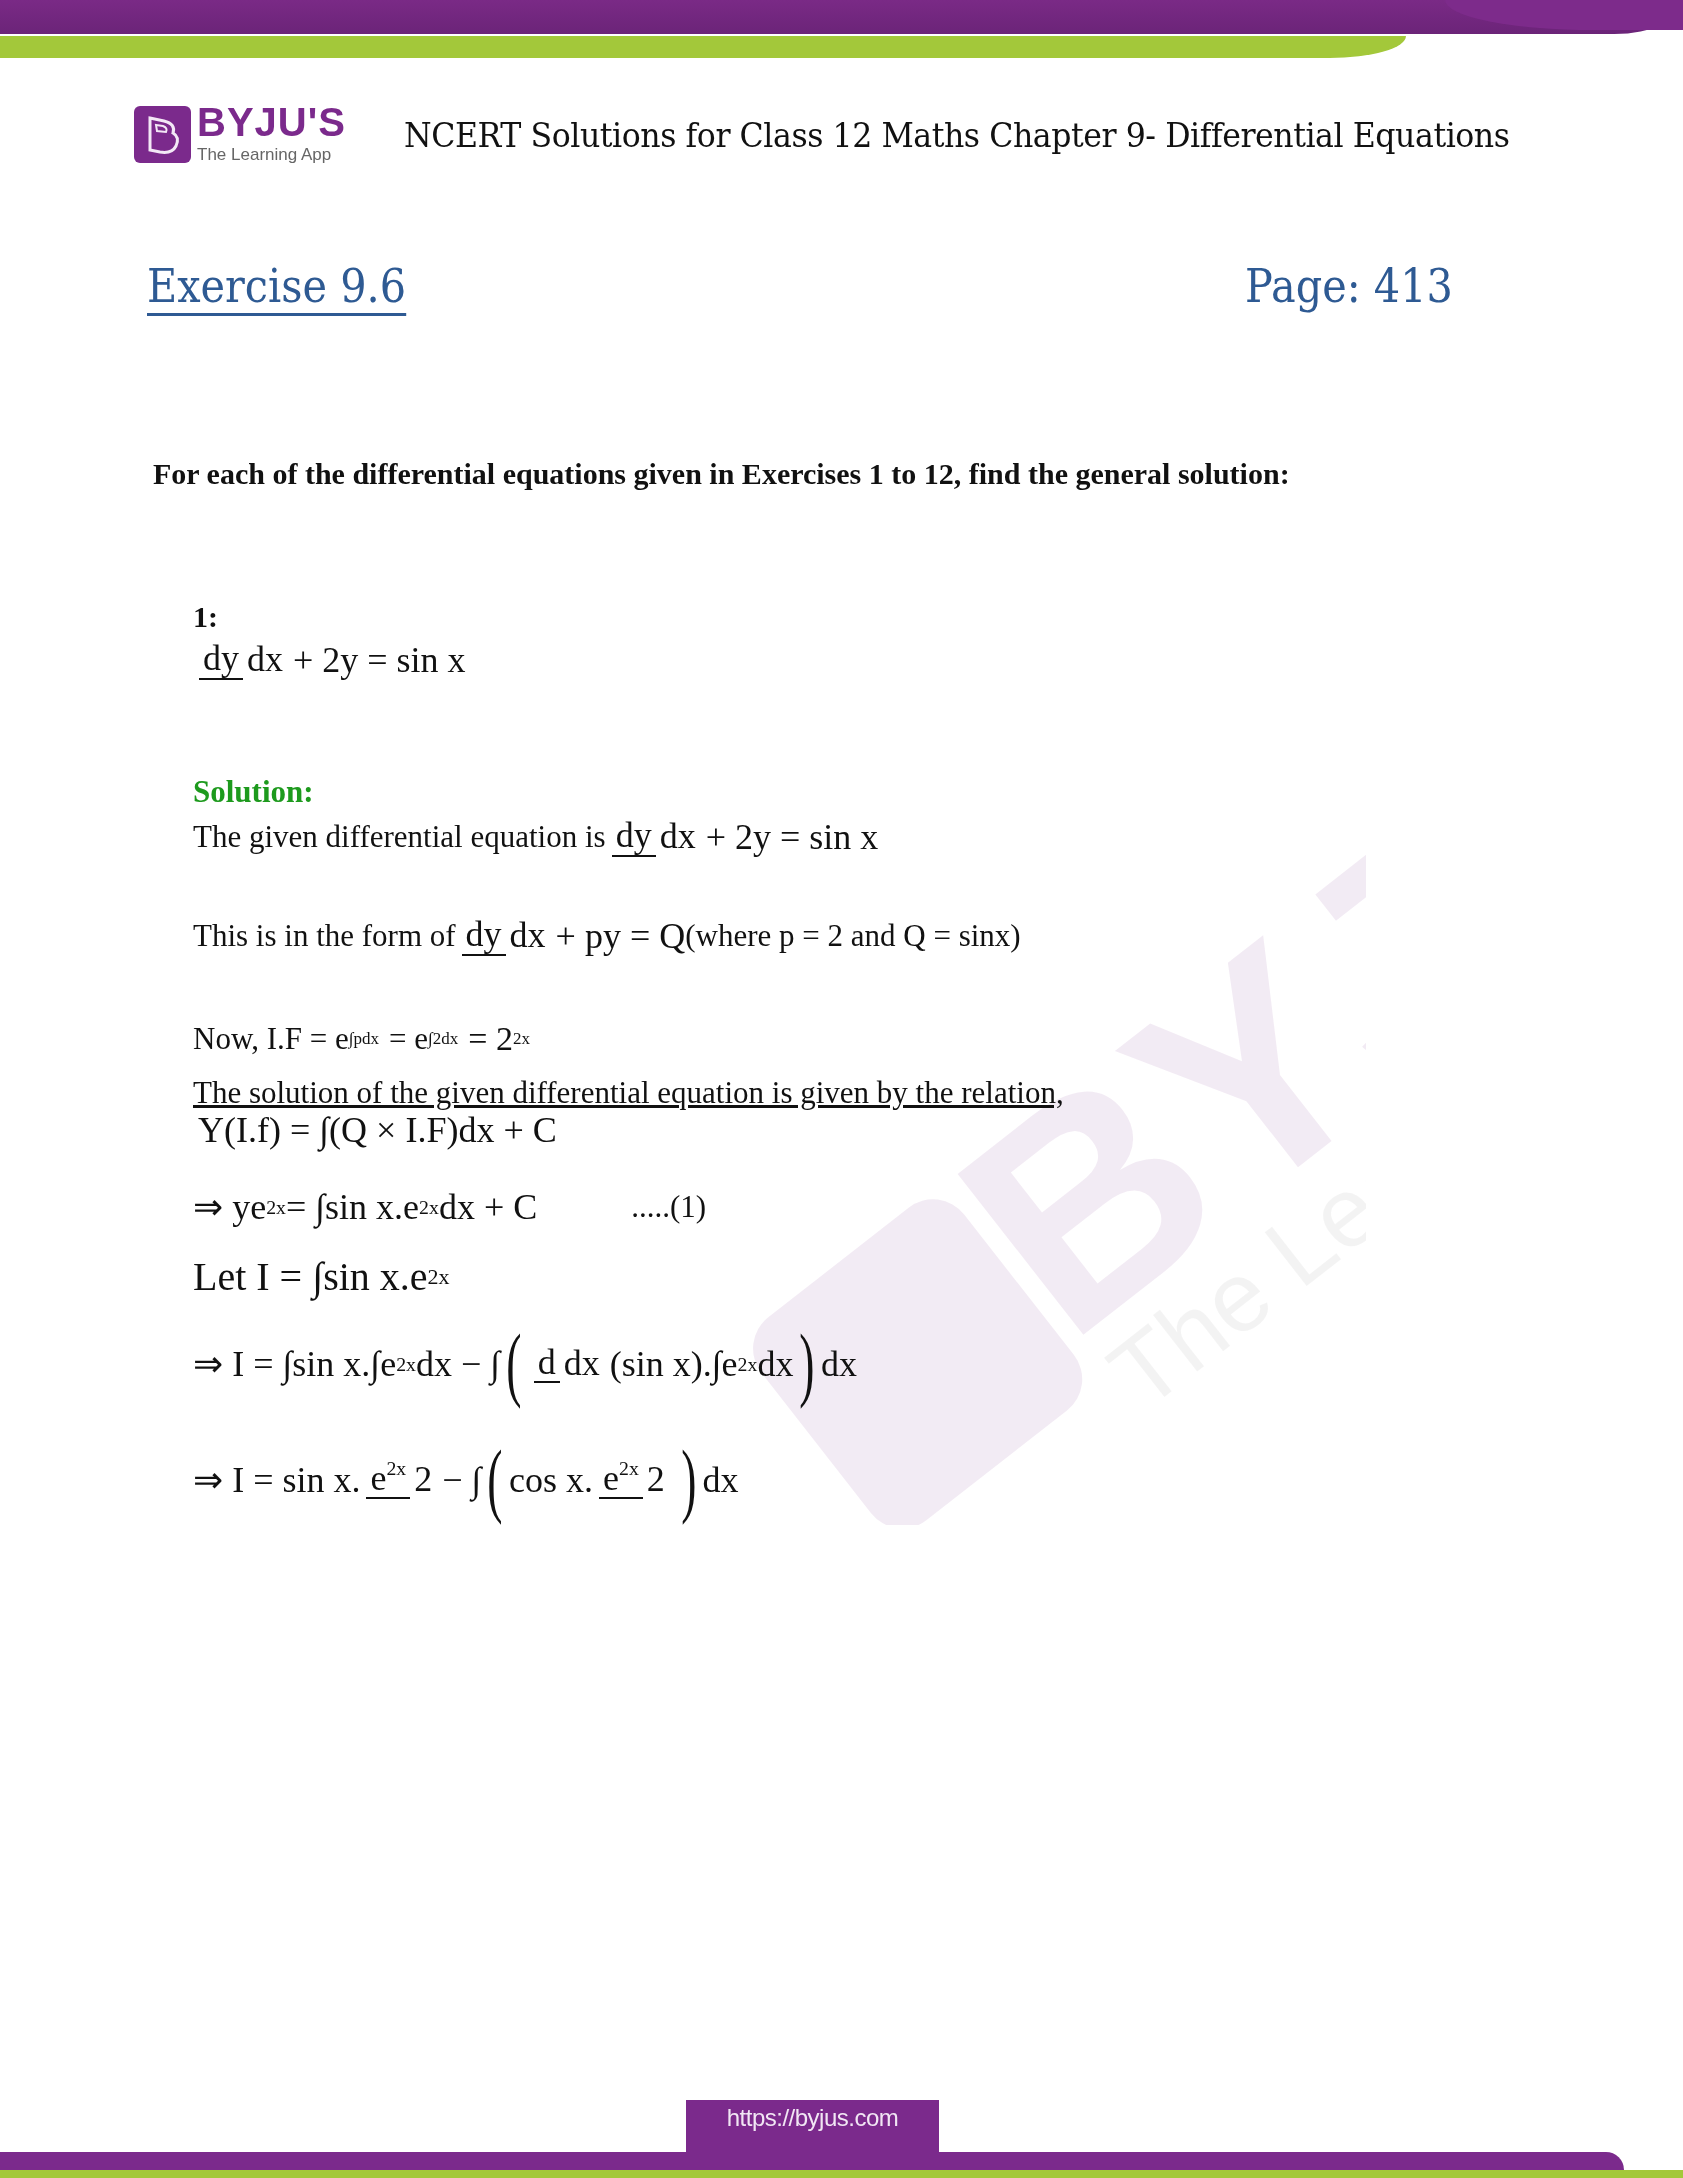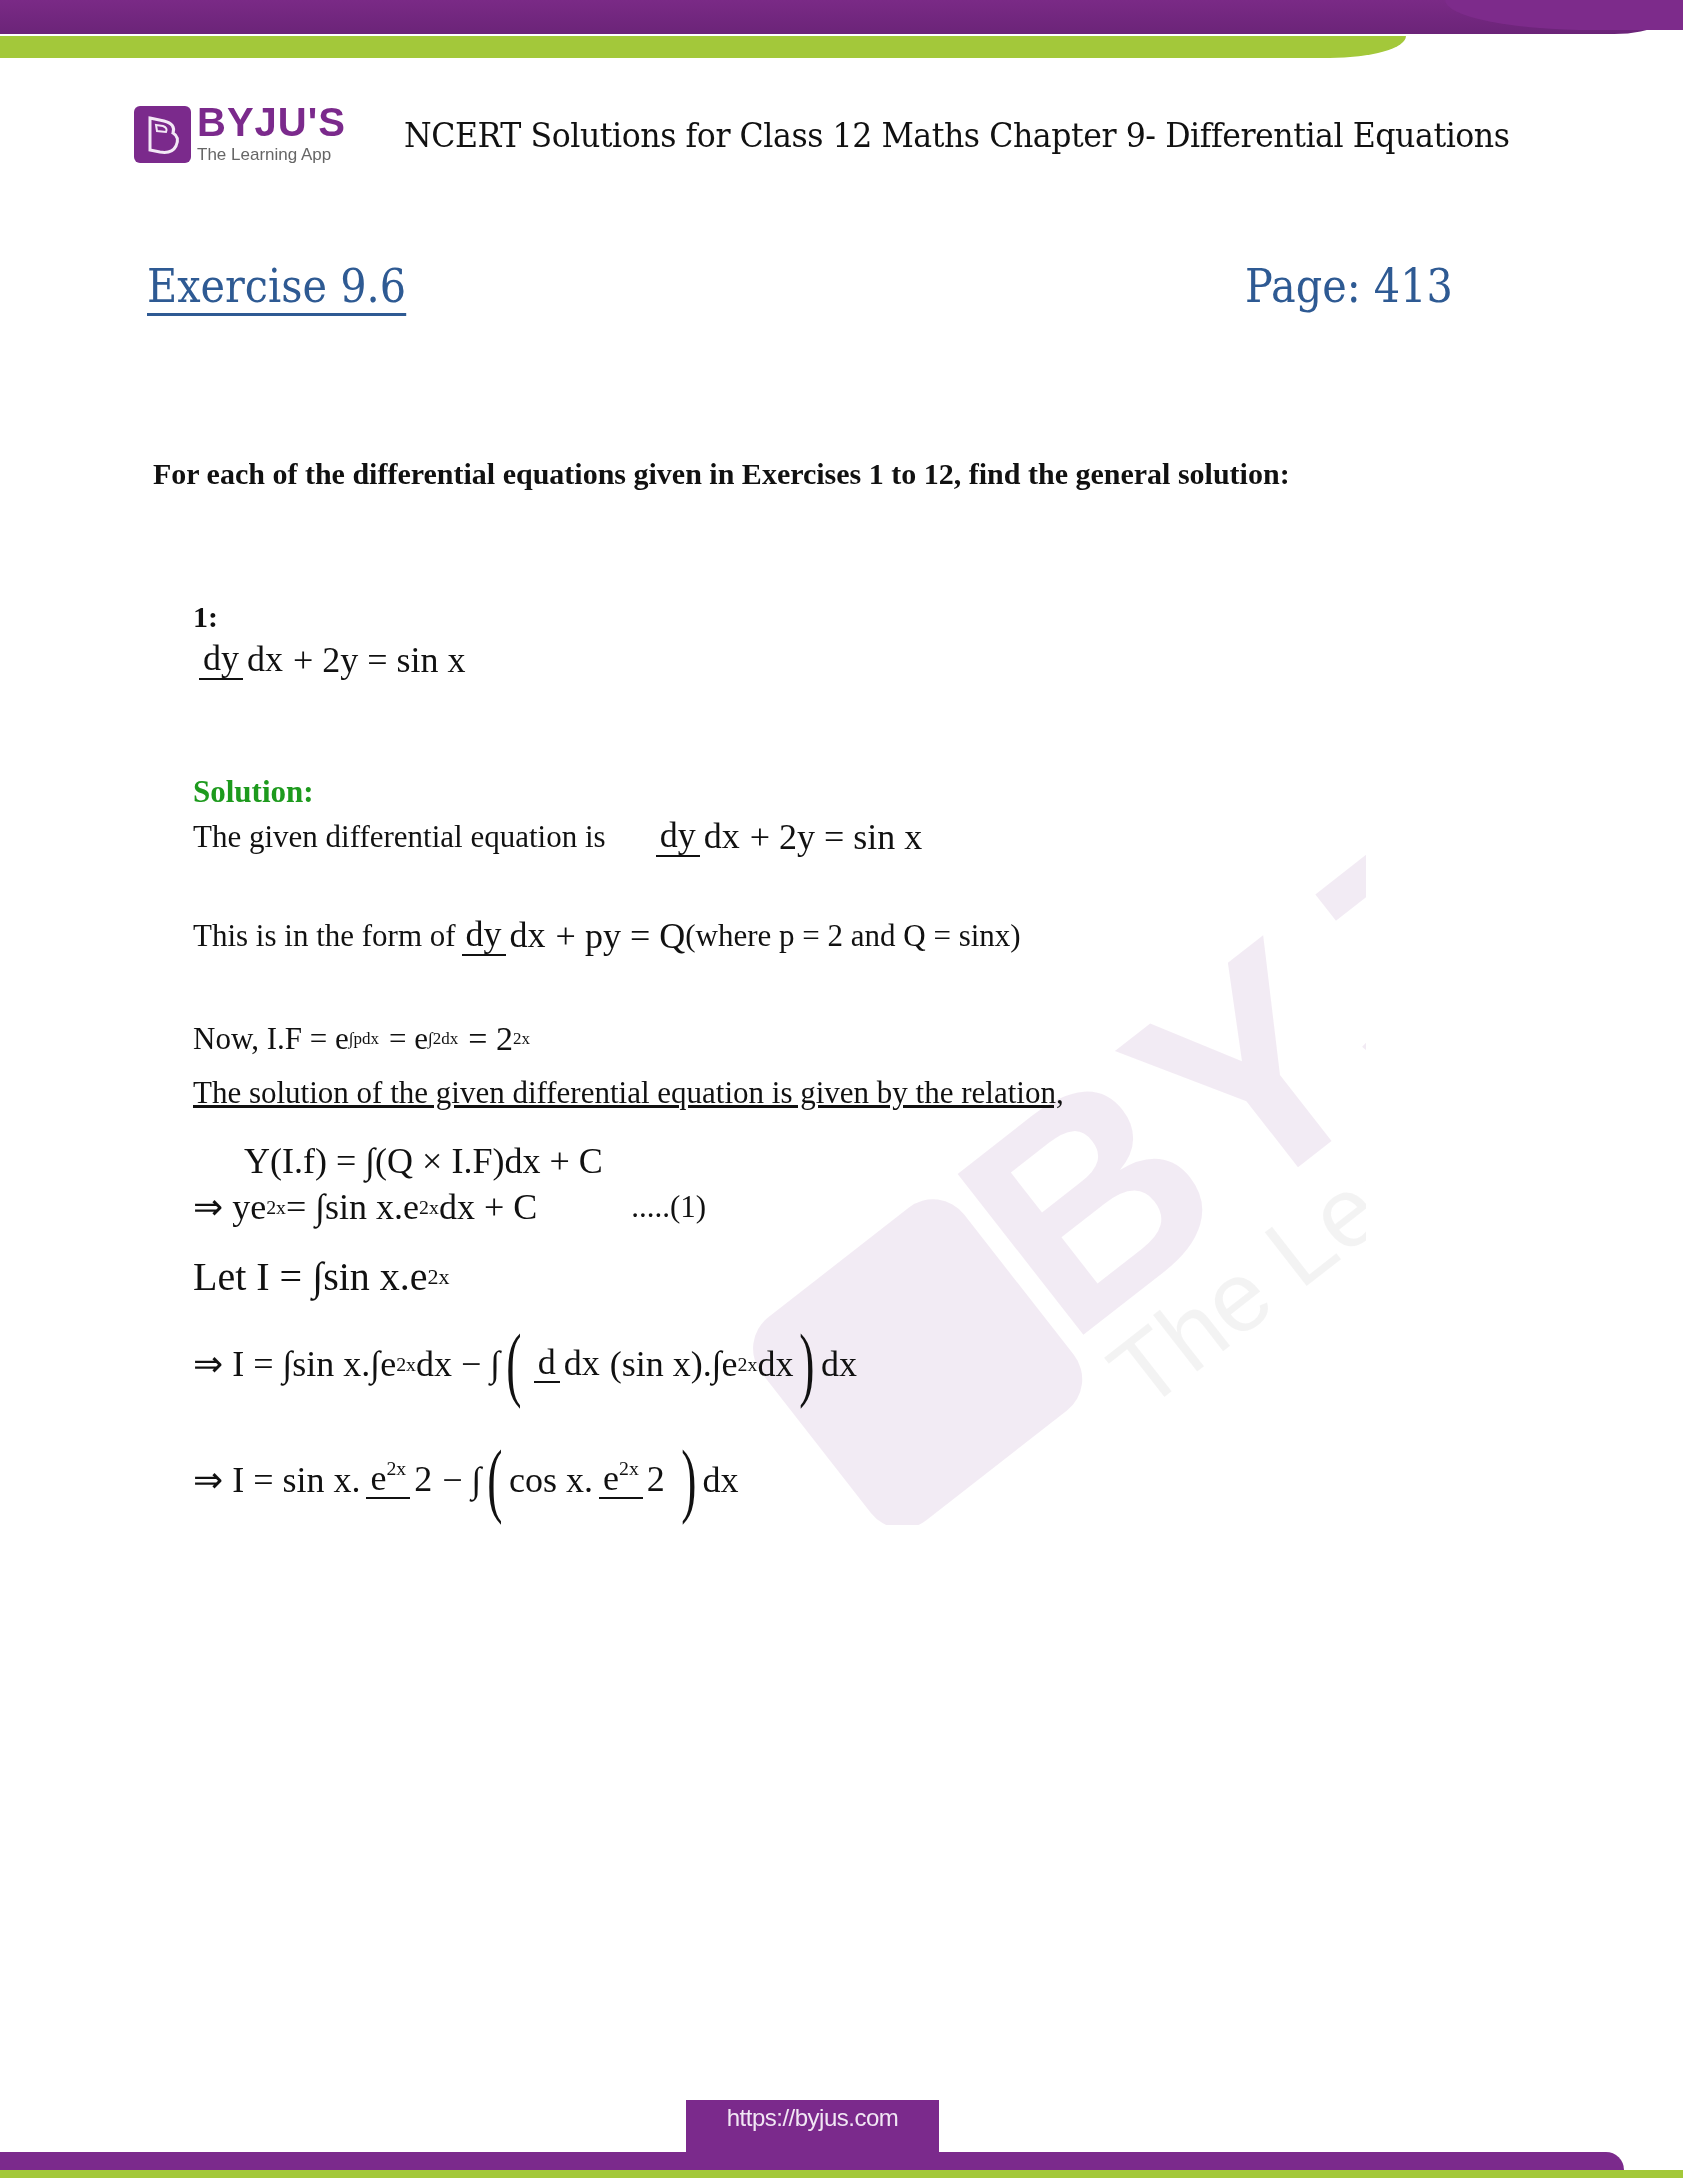--- a/index.html
+++ b/index.html
@@ -87,21 +87,21 @@
     <span class="frac">
       <span class="num">dy</span>
       <span class="den">dx</span>
     </span>
     <span>+ 2y = sin x</span>
   </span>
 </div>
 
 <div class="solution-label">Solution:</div>
 
-<div class="line" style="top:816px;gap:44px;">
+<div class="line" style="top:816px;">
   <span>The given differential equation is</span>
   <span class="math">
     <span class="frac">
       <span class="num">dy</span>
       <span class="den">dx</span>
     </span>
     <span>+ 2y = sin x</span>
   </span>
 </div>
 
@@ -125,21 +125,21 @@
     <sup>∫2dx</sup>
   <span class="sp"></span>
     <span style="font-size:34px;"> = 2</span>
     <sup>2x</sup>
 </div>
 
 <div class="line" style="top:1075px;text-decoration:underline;">
   <span>The solution of the given differential equation is given by the relation,</span>
 </div>
 
-<div class="line" style="top:1140px; left:198px;margin-left:46px;">
+<div class="line" style="top:1109px; left:198px;">
   <span class="math">Y(I.f) = ∫(Q × I.F)dx + C</span>
 </div>
 
 <div class="line" style="top:1186px;">
   <span class="math">
     <span>⇒ ye</span>
       <sup>2x</sup>
     <span> = ∫sin x.e</span>
       <sup>2x</sup>
     <span>dx + C</span>

